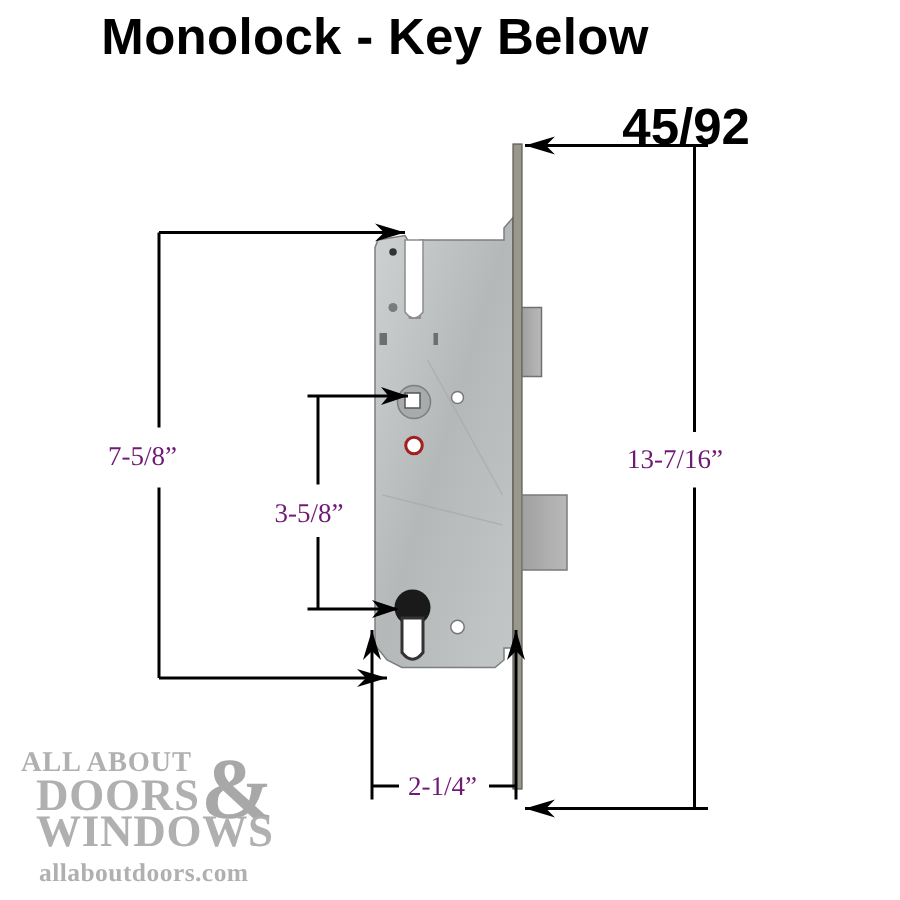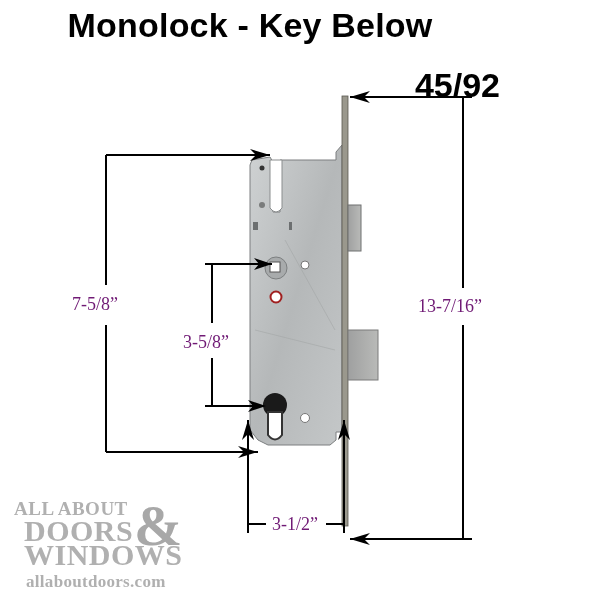--- a/index.html
+++ b/index.html
@@ -109,21 +109,21 @@
     <line x1="248" y1="524" x2="266" y2="524"></line>
     <line x1="326" y1="524" x2="344" y2="524"></line>
     <path d="M248,420 L242,440 L248,434 L254,440 Z" stroke="none"></path>
     <path d="M344,420 L338,440 L344,434 L350,440 Z" stroke="none"></path>
   </g>
 </svg>
 
 <div class="dim-label" style="left:72px; top:294px;">7-5/8”</div>
 <div class="dim-label" style="left:183px; top:332px;text-align:right;">3-5/8”</div>
 <div class="dim-label" style="left:418px; top:296px;">13-7/16”</div>
-<div class="dim-label" style="left:272px; top:514px;">3-1/2”</div>
+<div class="dim-label" style="left:272px; top:514px;">2-1/4”</div>
 
 <div class="logo">
   <span class="l1">ALL ABOUT</span>
   <span class="l2">DOORS</span>
   <span class="amp">&amp;</span>
   <span class="l3">WINDOWS</span>
   <span class="l4">allaboutdoors.com</span>
 </div>
 
 </body></html>

